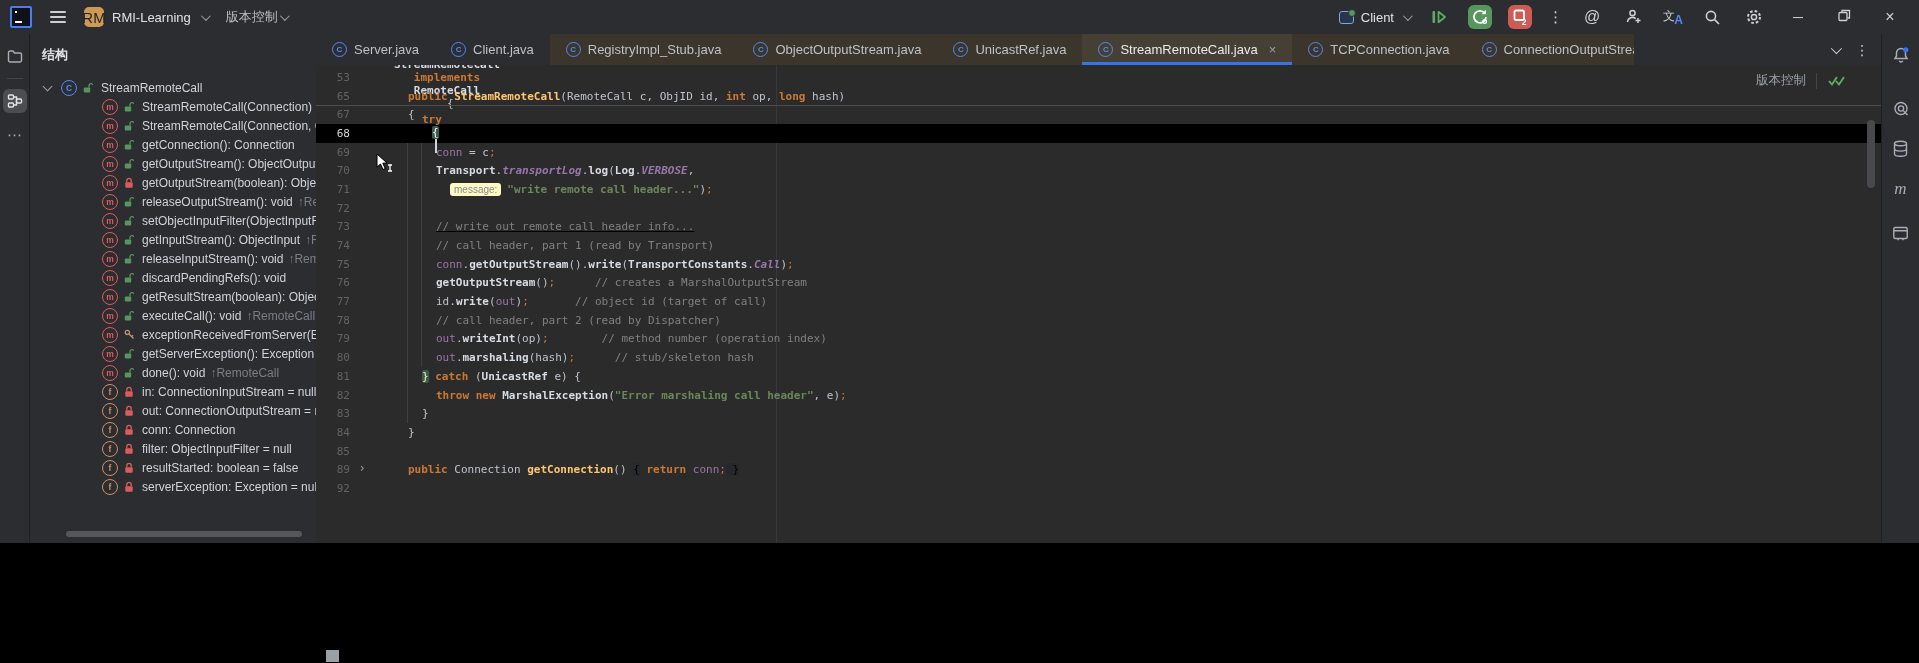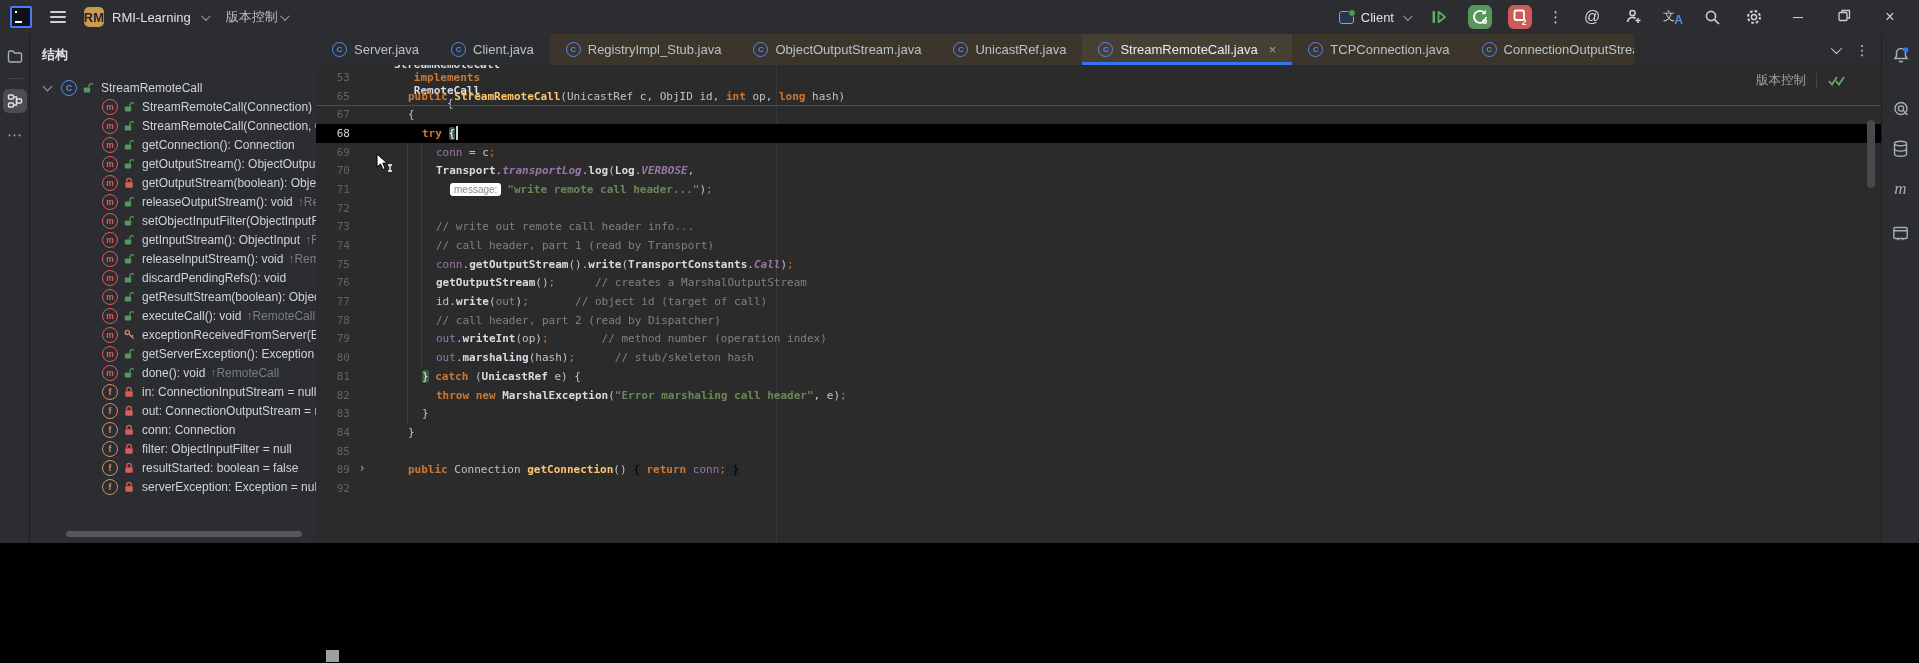--- a/index.html
+++ b/index.html
@@ -9,22 +9,22 @@
   
   .titlebar{position:absolute;top:0;left:0;right:0;height:34px;background:#2b2d30;
     border-bottom:1px solid #1e1f22;display:flex;align-items:center;color:#dfe1e5;font-size:13px;}
   .tb-left{display:flex;align-items:center;gap:18px;padding-left:10px;}
   .ide-logo{width:18px;height:18px;border:2px solid #4a7cf5;border-radius:2px;background:#0f1118;position:relative;}
   .ide-logo i{position:absolute;left:3px;bottom:3px;width:7px;height:2px;background:#fff;}
   .ide-logo b{position:absolute;left:3px;top:3px;width:2px;height:2px;background:#fff;}
   .burger{width:16px;height:12px;display:flex;flex-direction:column;justify-content:space-between;cursor:pointer;}
   .burger i{height:1.6px;background:#ced0d6;border-radius:1px;}
   .proj{display:flex;align-items:center;gap:8px;cursor:pointer;}
-  .proj-badge{width:20px;height:20px;border-radius:5px;background:#cc9a52;color:#232527;font-weight:700;
-    font-size:13px;display:flex;align-items:center;justify-content:center;letter-spacing:.2px;}
+  .proj-badge{width:20px;height:20px;border-radius:5px;background:#cc9a52;color:#232527;font-weight:400;
+    font-size:15px;display:flex;align-items:center;justify-content:center;letter-spacing:.2px;}
   .chev{width:6px;height:6px;border-right:1.5px solid #9da0a8;border-bottom:1.5px solid #9da0a8;
     transform:rotate(45deg) translateY(-2px);display:inline-block;margin-left:2px;}
   .vcs{color:#b9bdc4;display:flex;align-items:center;cursor:pointer;}
   .tb-right{margin-left:auto;display:flex;align-items:center;gap:16px;padding-right:14px;}
   .runwidget{display:flex;align-items:center;gap:7px;cursor:pointer;}
   .appwin{position:relative;width:15px;height:13px;}
   .appwin .w{position:absolute;inset:0;border:1.4px solid #7da4e3;border-radius:3px;background:#27354d;}
   .appwin .d{position:absolute;right:-2px;top:-2px;width:6px;height:6px;border-radius:50%;background:#57965c;border:1px solid #2b2d30;}
   .sqbtn{width:24px;height:24px;border-radius:6px;display:flex;align-items:center;justify-content:center;cursor:pointer;}
   .green{background:#57965c;} .red{background:#cf5b56;}
@@ -89,21 +89,21 @@
   .gnum{width:34px;text-align:right;color:#606366;font-size:11px;}
   .crow.cur .gnum{color:#d2d4d8;}
   .gfold{width:24px;text-align:center;color:#9da0a8;font-size:12px;line-height:10px;cursor:pointer;}
   .ctext{display:flex;align-items:center;}
   .sk{color:#cc7832;font-weight:700;} .sw{color:#d6dae2;font-weight:700;} .sd{color:#ffc66d;font-weight:700;}
   .sf{color:#9876aa;} .ss{color:#9876aa;font-style:italic;font-weight:700;} .st{color:#6a8759;font-weight:700;}
   .sm{color:#808080;} .sp{color:#bdc3cd;} .sx{color:#cc7832;}
   .sbm1{background:#3d5a50;color:#fff;border-radius:2px;} .sbm2{background:#3d5a50;color:#edf7a3;border-radius:2px;}
   .sg{background:#26282c;border-radius:2px;}
   .caret{display:inline-block;width:1.5px;height:14px;background:#d0d4dc;margin-left:1px;vertical-align:middle;}
-  .inlay{background:#ffffff;color:#868a91;border-radius:3px;font-size:10px;padding:1px 4px;margin-right:6px;
+  .inlay{background:#fef9c3;color:#868a91;border-radius:3px;font-size:10px;padding:1px 4px;margin-right:6px;
     font-family:"Liberation Sans",sans-serif;}
   .docblock{height:33px;display:flex;align-items:center;position:relative;}
   .docblock .bar{position:absolute;left:92px;top:4px;bottom:4px;width:2px;background:#50704c;}
   .docblock .dtxt{margin-left:104px;color:#629755;font-size:12px;font-family:"Liberation Sans",sans-serif;}
   .iguide{position:absolute;width:1px;background:#3d3f42;}
   .vthumb{position:absolute;right:6px;top:55px;width:8px;height:68px;border-radius:4px;background:#47494d;cursor:pointer;}
   .readmode{position:absolute;top:7px;right:34px;display:flex;align-items:center;gap:10px;
     font-family:"Liberation Sans",sans-serif;font-size:12.5px;color:#9ba0aa;}
   .rm-sep{width:1px;height:16px;background:#43454a;}
   .mousecursor{position:absolute;left:58px;top:88px;}
@@ -500,28 +500,28 @@
         <span class="vdots">⋮</span>
       </div>
     </div>
 
     <div class="editor">
       <div class="mguide"></div>
       <div class="iguide" style="left:91px;top:59px;height:299px;"></div>
       <div class="iguide" style="left:105px;top:78px;height:224px;"></div>
       <div class="code-rows" id="coderows">
           <div class="crow"><div class="gut"><span class="gnum">53</span><span class="gfold"></span></div><div class="ctext" style="padding-left: 4px; flex-direction: column;"><span class="sk">public class </span><span class="sw">StreamRemoteCall </span><span class="sk">implements </span><span class="sw">RemoteCall </span><span class="sp">{</span></div></div>
-          <div class="crow"><div class="gut"><span class="gnum">65</span><span class="gfold"></span></div><div class="ctext" style="padding-left: 18px;"><span class="sk">public </span><span class="sd">StreamRemoteCall</span><span class="sp">(UnicastRef c, ObjID id, </span><span class="sk">int</span><span class="sp"> op, </span><span class="sk">long</span><span class="sp"> hash)</span></div></div>
+          <div class="crow"><div class="gut"><span class="gnum">65</span><span class="gfold"></span></div><div class="ctext" style="padding-left: 18px;"><span class="sk">public </span><span class="sd">StreamRemoteCall</span><span class="sp">(RemoteCall c, ObjID id, </span><span class="sk">int</span><span class="sp"> op, </span><span class="sk">long</span><span class="sp"> hash)</span></div></div>
           <div class="crow sep"><div class="gut"><span class="gnum">67</span><span class="gfold"></span></div><div class="ctext" style="padding-left: 18px;"><span class="sp">{</span></div></div>
-          <div class="crow cur"><div class="gut"><span class="gnum">68</span><span class="gfold"></span></div><div class="ctext" style="padding-left: 32px;"><span class="sk">try </span><span class="sbm1">{</span><span class="caret"></span></div></div>
+          <div class="crow cur"><div class="gut"><span class="gnum">68</span><span class="gfold"></span></div><div class="ctext" style="padding-left: 32px; flex-direction: column;"><span class="sk">try </span><span class="sbm1">{</span><span class="caret"></span></div></div>
           <div class="crow"><div class="gut"><span class="gnum">69</span><span class="gfold"></span></div><div class="ctext" style="padding-left: 46px;"><span class="sf">conn</span><span class="sp"> = c</span><span class="sx">;</span></div></div>
           <div class="crow"><div class="gut"><span class="gnum">70</span><span class="gfold"></span></div><div class="ctext" style="padding-left: 46px;"><span class="sw">Transport</span><span class="sp">.</span><span class="ss">transportLog</span><span class="sp">.</span><span class="sw">log</span><span class="sp">(</span><span class="sw">Log</span><span class="sp">.</span><span class="ss">VERBOSE</span><span class="sp">,</span></div></div>
           <div class="crow"><div class="gut"><span class="gnum">71</span><span class="gfold"></span></div><div class="ctext" style="padding-left: 60px;"><span class="inlay">message:</span><span class="st">"write remote call header..."</span><span class="sp">)</span><span class="sx">;</span></div></div>
           <div class="crow"><div class="gut"><span class="gnum">72</span><span class="gfold"></span></div><div class="ctext" style="padding-left: 4px;"></div></div>
-          <div class="crow"><div class="gut"><span class="gnum">73</span><span class="gfold"></span></div><div class="ctext" style="padding-left: 46px;"><span class="sm">// write out remote call header info...</span></div></div>
+          <div class="crow"><div class="gut"><span class="gnum">73</span><span class="gfold"></span></div><div class="ctext" style="padding-left: 46px; text-decoration: underline;"><span class="sm">// write out remote call header info...</span></div></div>
           <div class="crow"><div class="gut"><span class="gnum">74</span><span class="gfold"></span></div><div class="ctext" style="padding-left: 46px;"><span class="sm">// call header, part 1 (read by Transport)</span></div></div>
           <div class="crow"><div class="gut"><span class="gnum">75</span><span class="gfold"></span></div><div class="ctext" style="padding-left: 46px;"><span class="sf">conn</span><span class="sp">.</span><span class="sw">getOutputStream</span><span class="sp">().</span><span class="sw">write</span><span class="sp">(</span><span class="sw">TransportConstants</span><span class="sp">.</span><span class="ss">Call</span><span class="sp">)</span><span class="sx">;</span></div></div>
           <div class="crow"><div class="gut"><span class="gnum">76</span><span class="gfold"></span></div><div class="ctext" style="padding-left: 46px;"><span class="sw">getOutputStream</span><span class="sp">()</span><span class="sx">;</span><span class="sp">      </span><span class="sm">// creates a MarshalOutputStream</span></div></div>
           <div class="crow"><div class="gut"><span class="gnum">77</span><span class="gfold"></span></div><div class="ctext" style="padding-left: 46px;"><span class="sp">id.</span><span class="sw">write</span><span class="sp">(</span><span class="sf">out</span><span class="sp">)</span><span class="sx">;</span><span class="sp">       </span><span class="sm">// object id (target of call)</span></div></div>
           <div class="crow"><div class="gut"><span class="gnum">78</span><span class="gfold"></span></div><div class="ctext" style="padding-left: 46px;"><span class="sm">// call header, part 2 (read by Dispatcher)</span></div></div>
           <div class="crow"><div class="gut"><span class="gnum">79</span><span class="gfold"></span></div><div class="ctext" style="padding-left: 46px;"><span class="sf">out</span><span class="sp">.</span><span class="sw">writeInt</span><span class="sp">(op)</span><span class="sx">;</span><span class="sp">        </span><span class="sm">// method number (operation index)</span></div></div>
           <div class="crow"><div class="gut"><span class="gnum">80</span><span class="gfold"></span></div><div class="ctext" style="padding-left: 46px;"><span class="sf">out</span><span class="sp">.</span><span class="sw">marshaling</span><span class="sp">(hash)</span><span class="sx">;</span><span class="sp">      </span><span class="sm">// stub/skeleton hash</span></div></div>
           <div class="crow"><div class="gut"><span class="gnum">81</span><span class="gfold"></span></div><div class="ctext" style="padding-left: 32px;"><span class="sbm2">}</span><span class="sk"> catch </span><span class="sp">(</span><span class="sw">UnicastRef</span><span class="sp"> e) {</span></div></div>
           <div class="crow"><div class="gut"><span class="gnum">82</span><span class="gfold"></span></div><div class="ctext" style="padding-left: 46px;"><span class="sk">throw new </span><span class="sw">MarshalException</span><span class="sp">(</span><span class="st">"Error marshaling call header"</span><span class="sp">, e)</span><span class="sx">;</span></div></div>
           <div class="crow"><div class="gut"><span class="gnum">83</span><span class="gfold"></span></div><div class="ctext" style="padding-left: 32px;"><span class="sp">}</span></div></div>

